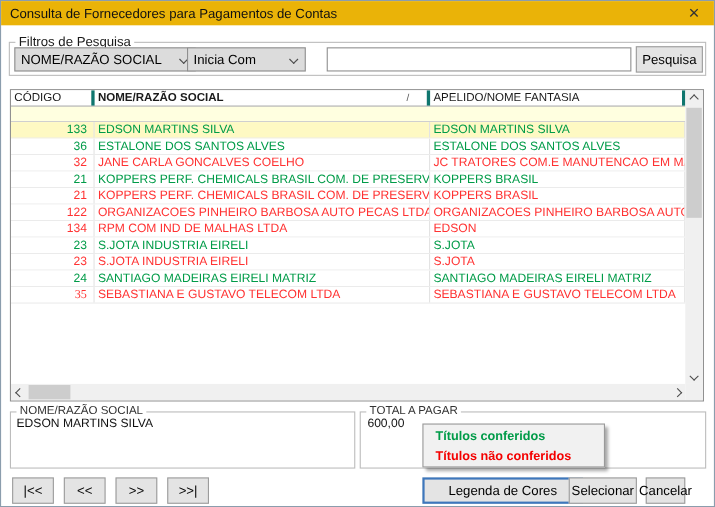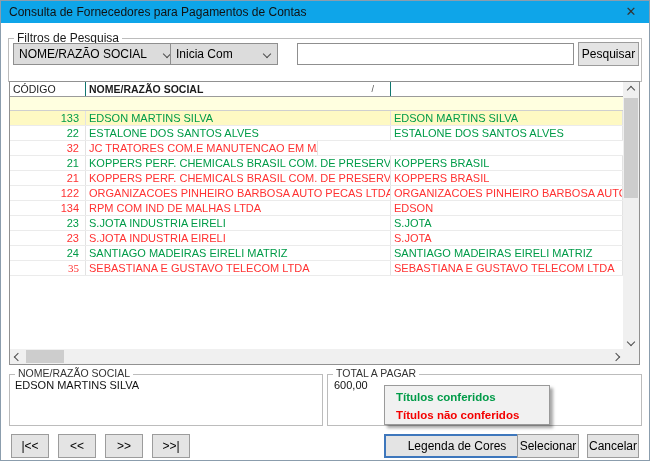--- a/index.html
+++ b/index.html
@@ -1,20 +1,20 @@
 <!DOCTYPE html>
 <html><head>
 <meta charset="utf-8">
 <style>
   * { margin:0; padding:0; box-sizing:border-box; font-family:"Liberation Sans", sans-serif; }
   html,body { width:650px; height:461px; }
   body { position:relative; background:#fff; border:1px solid #8b9dad; overflow:hidden; }
 
   
-  .titlebar { position:absolute; left:0; top:0; width:100%; height:22px; background:#0ea5e9; }
+  .titlebar { position:absolute; left:0; top:0; width:100%; height:22px; background:#eab308; }
   .title { position:absolute; left:8px; top:4px; font-size:12px; color:#111; white-space:nowrap; }
   .close-btn { position:absolute; right:8px; top:2px; width:20px; height:18px; text-align:center;
                font-size:13px; color:#333; line-height:18px; cursor:default; }
 
   
   .group { position:absolute; border:1px solid #bcbcbc; background:#fff; }
   .group-label { position:absolute; top:-8px; left:5px; background:#fff; padding:0 3px;
                  font-size:12px; color:#1a1a1a; white-space:nowrap; }
   .group-label.small { font-size:10.5px; color:#333; }
 
@@ -33,21 +33,21 @@
   .btn { position:absolute; height:24px; background:#e4e4e4; border:1px solid #9c9c9c;
          font-size:12px; color:#000; text-align:center; cursor:default; display:flex;
          align-items:center; justify-content:center; white-space:nowrap; }
   .btn.focused { border:2px solid #3e77bc; }
 
   
   .grid { position:absolute; left:8px; top:80px; width:631px; height:284px;
           border:1px solid #919191; background:#fff; overflow:hidden; }
   .grid-header { position:absolute; left:0; top:0; width:613px; height:15px; display:flex;
                  border-bottom:1px solid #9b9b9b; background:#fff; }
-  .hcell { font-size:10.5px; color:#1a1a1a; padding:1px 3px 0 3px; border-right:1px solid #0f766e;
+  .hcell { font-size:10.5px; color:#1a1a1a; padding:1px 3px 0 3px; border-right:3px solid #0f766e;
            white-space:nowrap; overflow:hidden; position:relative; }
   .hcell.bold { font-weight:bold; }
   .sort-mark { position:absolute; right:16px; top:2px; font-size:9px; color:#555; font-weight:normal; }
   .filter-row { position:absolute; left:0; top:15px; width:613px; height:14px;
                 background:#ffffe0; border-bottom:1px solid #cfcfcf; }
   .grid-rows { position:absolute; left:0; top:29px; width:613px; }
   .grid-row { display:flex; height:15px; border-bottom:1px solid #ebebeb; background:#fff; }
   .grid-row.selected { background:#fef9c3; }
   .cell { font-size:11px; line-height:14px; padding:0 3px; white-space:nowrap; overflow:hidden;
           border-right:1px solid #e3e3e3; }
@@ -78,56 +78,58 @@
   .nav-btn { width:38px; }
 </style>
 </head>
 <body>
 
 <div class="titlebar">
   <span class="title">Consulta de Fornecedores para Pagamentos de Contas</span>
   <span class="close-btn">✕</span>
 </div>
 
-<div class="group" style="left:7px; top:37px; width:634px; height:44px;">
+<div class="group" style="left:7px; top:37px; width:634px; height:31px;">
   <span class="group-label">Filtros de Pesquisa</span>
   <div class="combo" style="left:4px; top:4px; width:165px;">
     <span>NOME/RAZÃO SOCIAL</span>
     <span class="chev down"></span>
   </div>
   <div class="combo" style="left:161px; top:4px; width:108px;">
     <span>Inicia Com</span>
     <span class="chev down"></span>
   </div>
   <input class="txt-input" style="left: 288px; top: 4px; width: 277px;" value="">
-  <button class="btn" style="left:569px; top:3px; width:61px;">Pesquisar</button>
+  <button class="btn" style="left:569px; top:3px; width:61px;">Pesquisa</button>
 </div>
 
 <div class="grid">
   <div class="grid-header">
     <div class="hcell c-codigo" style="text-align:left;">CÓDIGO</div>
     <div class="hcell c-nome bold">
       <span>NOME/RAZÃO SOCIAL</span>
       <span class="sort-mark">/</span>
     </div>
+    <div class="hcell c-apelido">APELIDO/NOME FANTASIA</div>
   </div>
   <div class="filter-row"></div>
   <div class="grid-rows">
       <div class="grid-row selected">
         <div class="cell c-codigo" style="color: rgb(0, 155, 72);">133</div>
         <div class="cell c-nome" style="color: rgb(0, 155, 72);">EDSON MARTINS SILVA</div>
         <div class="cell c-apelido" style="color: rgb(0, 155, 72);">EDSON MARTINS SILVA</div>
       </div>
       <div class="grid-row">
-        <div class="cell c-codigo" style="color: rgb(0, 155, 72);">22</div>
+        <div class="cell c-codigo" style="color: rgb(0, 155, 72);">36</div>
         <div class="cell c-nome" style="color: rgb(0, 155, 72);">ESTALONE DOS SANTOS ALVES</div>
         <div class="cell c-apelido" style="color: rgb(0, 155, 72);">ESTALONE DOS SANTOS ALVES</div>
       </div>
       <div class="grid-row">
         <div class="cell c-codigo" style="color: rgb(255, 50, 50);">32</div>
+        <div class="cell c-nome" style="color: rgb(255, 50, 50);">JANE CARLA GONCALVES COELHO</div>
         <div class="cell c-apelido" style="color: rgb(255, 50, 50);">JC TRATORES COM.E MANUTENCAO EM MAQUINAS</div>
       </div>
       <div class="grid-row">
         <div class="cell c-codigo" style="color: rgb(0, 155, 72);">21</div>
         <div class="cell c-nome" style="color: rgb(0, 155, 72);">KOPPERS PERF. CHEMICALS BRASIL COM. DE PRESERVANTES</div>
         <div class="cell c-apelido" style="color: rgb(0, 155, 72);">KOPPERS BRASIL</div>
       </div>
       <div class="grid-row">
         <div class="cell c-codigo" style="color: rgb(255, 50, 50);">21</div>
         <div class="cell c-nome" style="color: rgb(255, 50, 50);">KOPPERS PERF. CHEMICALS BRASIL COM. DE PRESERVANTES</div>
@@ -200,13 +202,13 @@
   <span class="legend-line" style="top: 23px; color: rgb(244, 0, 0);">Títulos não conferidos</span>
 </div>
 
 <button class="btn nav-btn" style="left:10px;  top:433px;">|&lt;&lt;</button>
 <button class="btn nav-btn" style="left:57px;  top:433px;">&lt;&lt;</button>
 <button class="btn nav-btn" style="left:104px; top:433px;">&gt;&gt;</button>
 <button class="btn nav-btn" style="left:151px; top:433px;">&gt;&gt;|</button>
 
 <button class="btn focused" style="left:383px; top:433px; width:146px;">Legenda de Cores</button>
 <button class="btn" style="left:516px; top:433px; width:62px;">Selecionar</button>
-<button class="btn" style="left:586px; top:433px; width:52px;">Cancelar</button>
+<button class="btn" style="left:586px; top:433px; width:36px;">Cancelar</button>
 
 </body></html>

